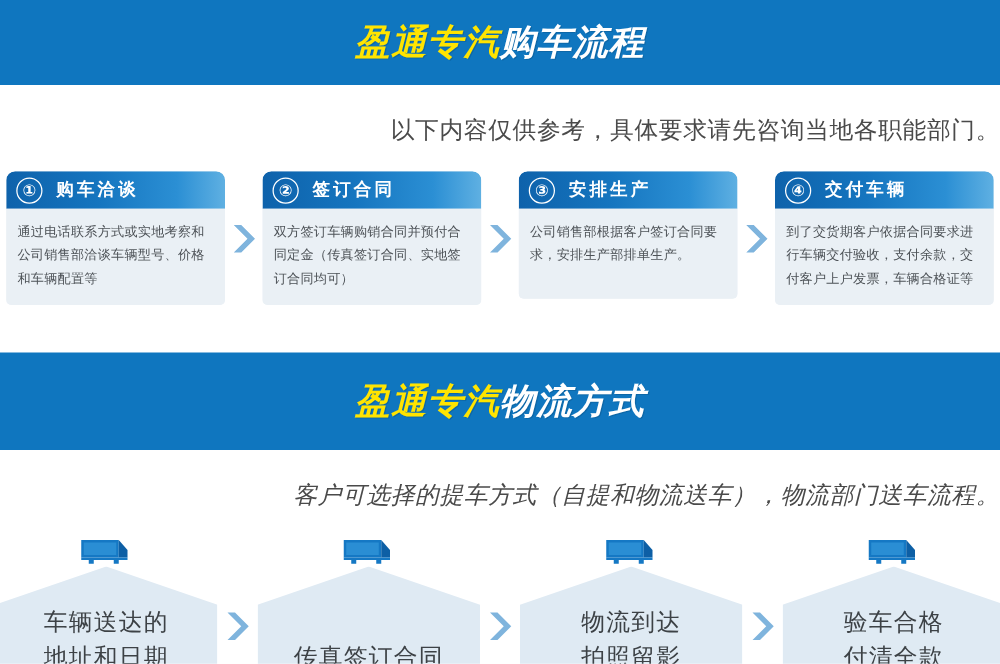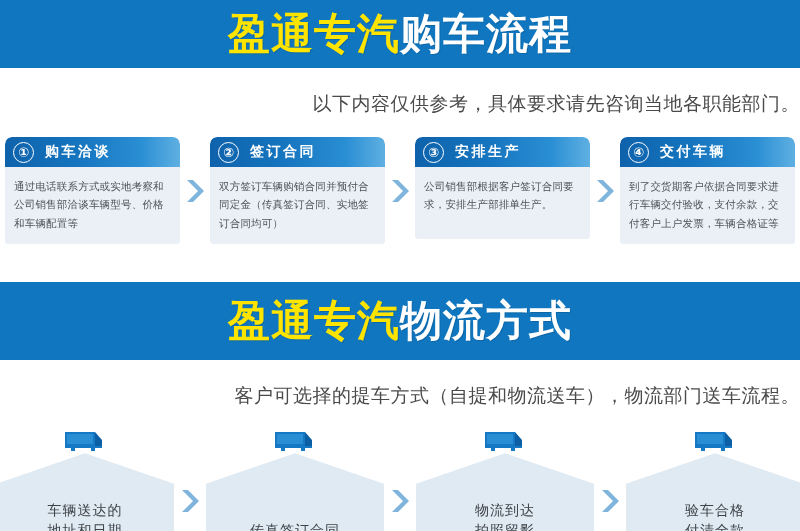--- a/index.html
+++ b/index.html
@@ -15,44 +15,45 @@
     width: 800px;
     background: #0f76bf;
     display: flex;
     align-items: center;
     justify-content: center;
   }
   #banner-buy { height: 68px; }
   #banner-logistics { height: 78px; }
 
   .banner-title {
-    font-size: 42px;
+    font-size: 28px;
     font-weight: bold;
     letter-spacing: 1px;
     white-space: nowrap;
     line-height: 1;
+    font-style: italic;
   }
   .banner-title .brand {
     color: #ffe400;
     text-shadow: 1px 1px 0 rgba(0,0,0,0.12);
   }
   .banner-title .rest {
     color: #ffffff;
     text-shadow: 1px 1px 0 rgba(0,0,0,0.12);
   }
 
   
   .subtitle {
     text-align: right;
     color: #4a4a4a;
     font-size: 19px;
     letter-spacing: 0.5px;
   }
   #subtitle-buy { padding: 23px 0 20px; }
-  #subtitle-logistics { padding: 23px 0 18px; }
+  #subtitle-logistics { padding: 23px 0 18px; font-style: italic; }
 
   
   .steps-row {
     display: flex;
     align-items: flex-start;
     justify-content: center;
     padding: 0 6px;
     gap: 0;
   }
   .step-card {
@@ -137,21 +138,21 @@
     height: 96px;
     clip-path: polygon(0% 32%, 50% 0%, 100% 32%, 100% 100%, 0% 100%);
     display: flex;
     flex-direction: column;
     align-items: center;
     justify-content: flex-end;
     padding-bottom: 9px;
   }
   .logi-line {
     color: #3d4246;
-    font-size: 14px;
+    font-size: 19px;
     line-height: 1.45;
     letter-spacing: 1px;
     white-space: nowrap;
   }
   .chev-logi {
     flex: 0 0 32px;
     display: flex;
     align-items: center;
     justify-content: center;
     height: 96px;

